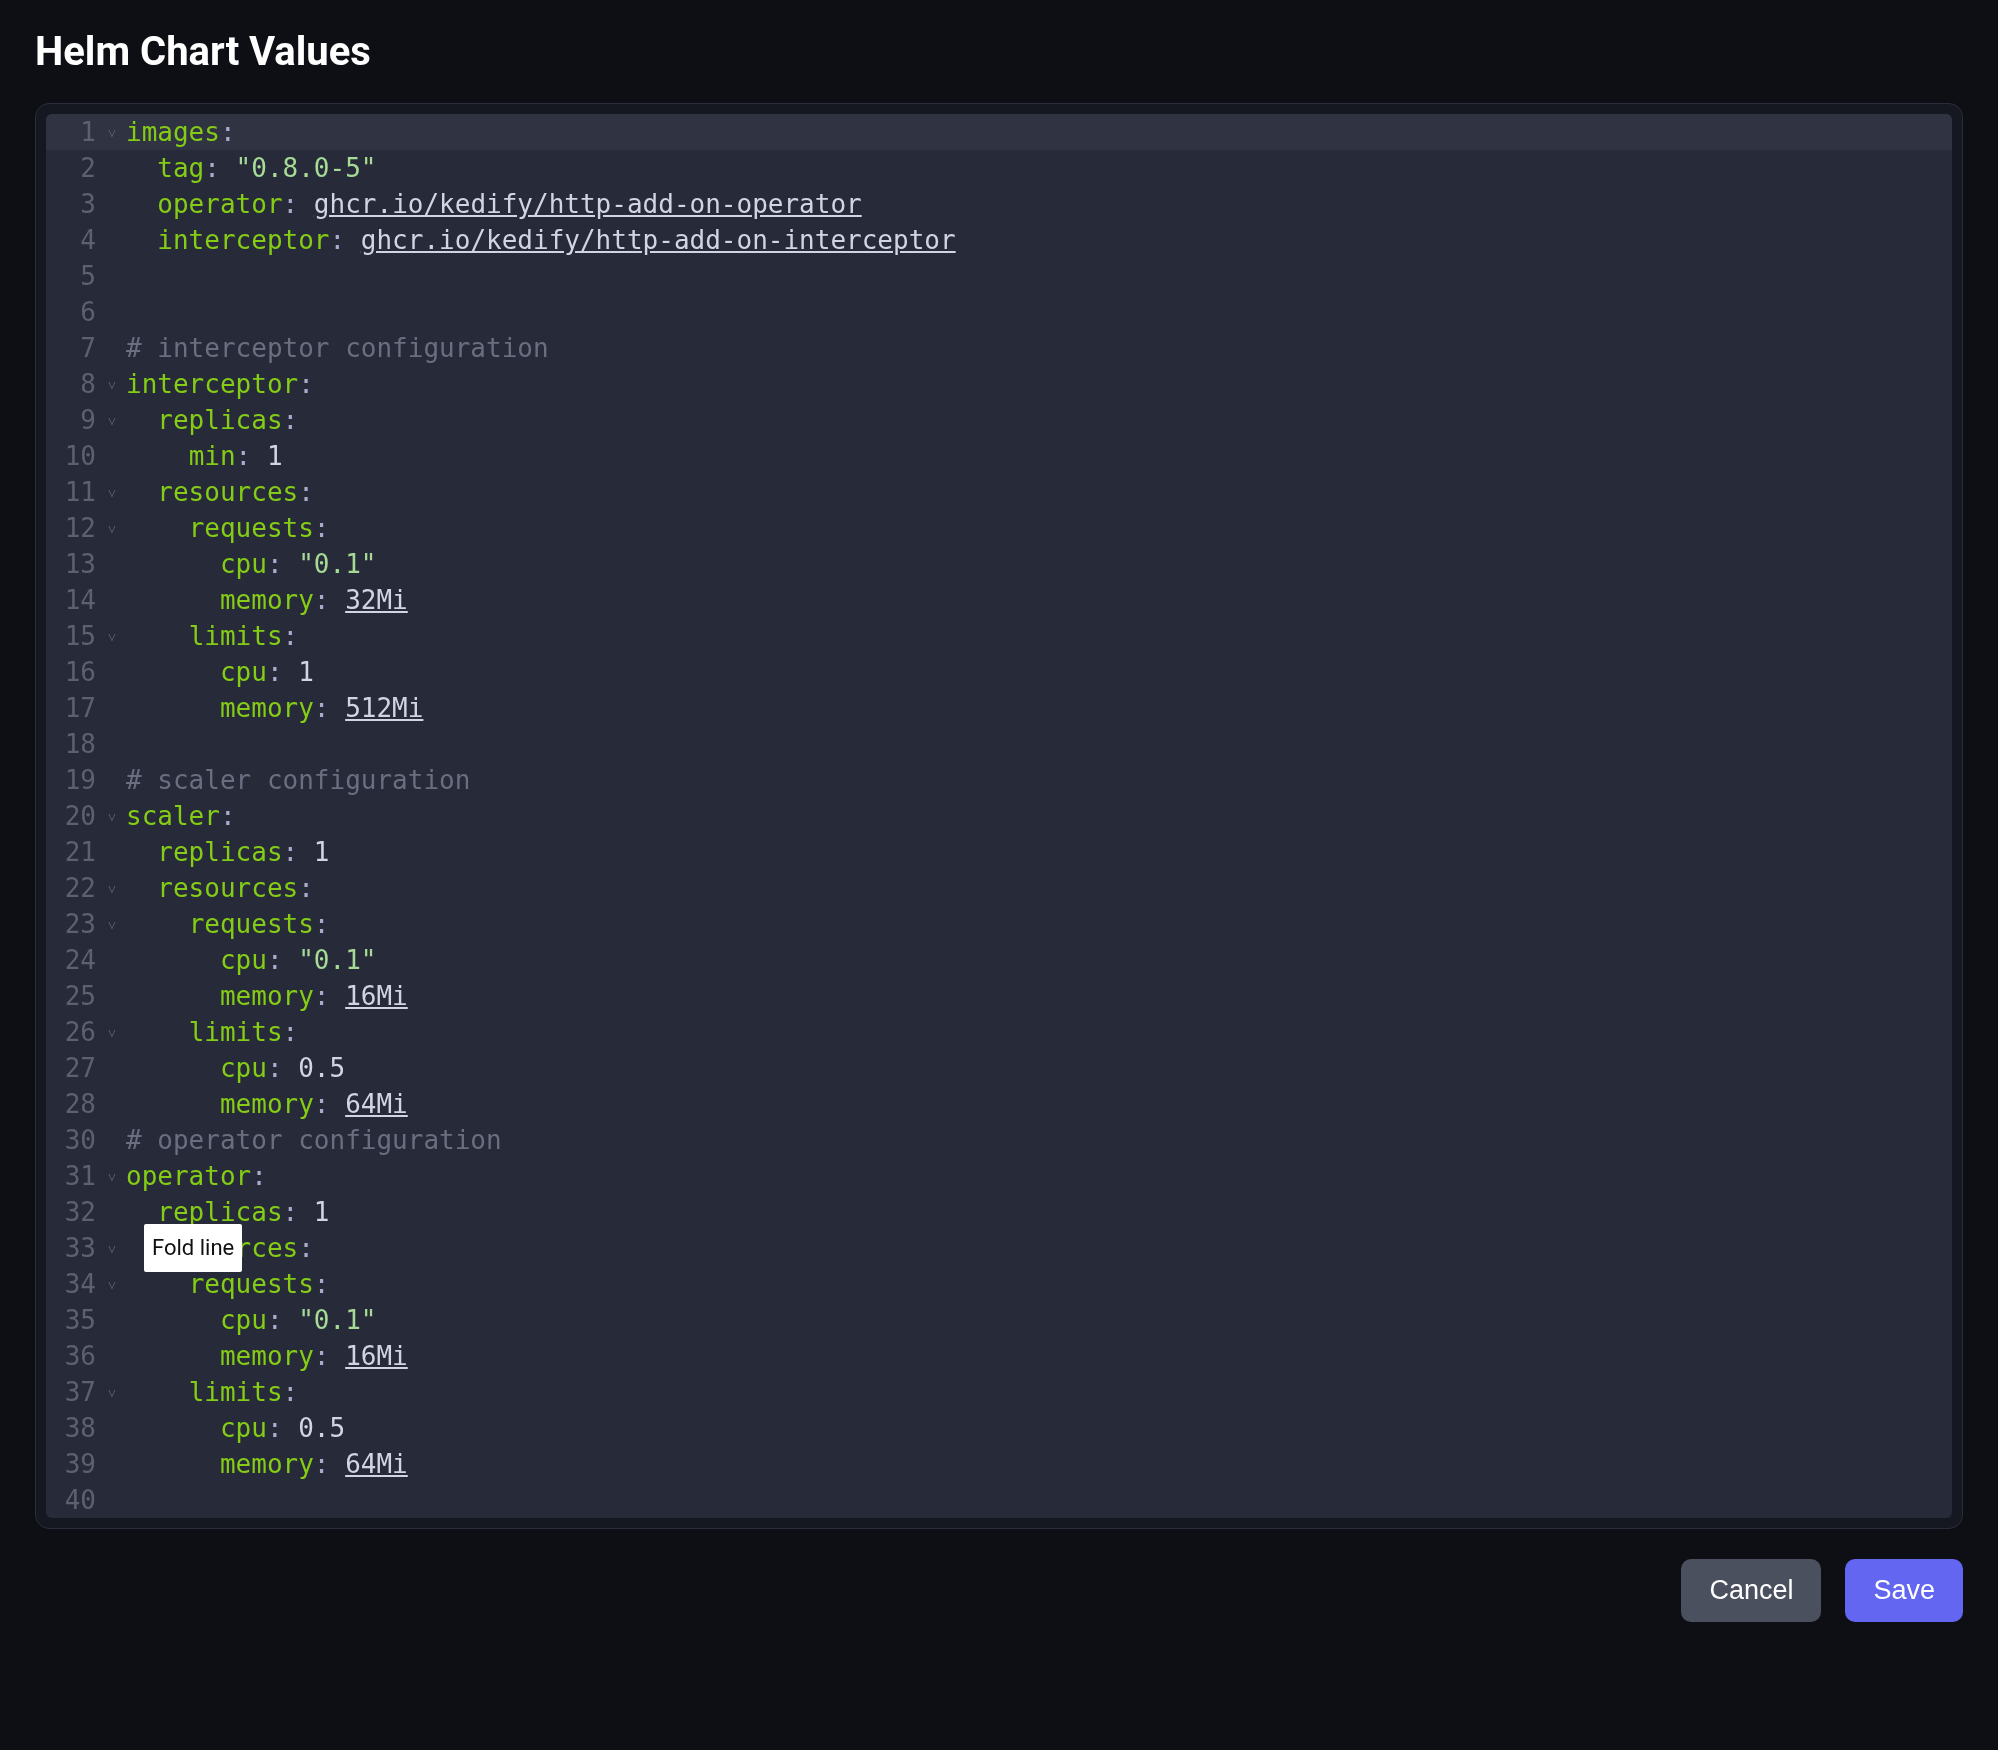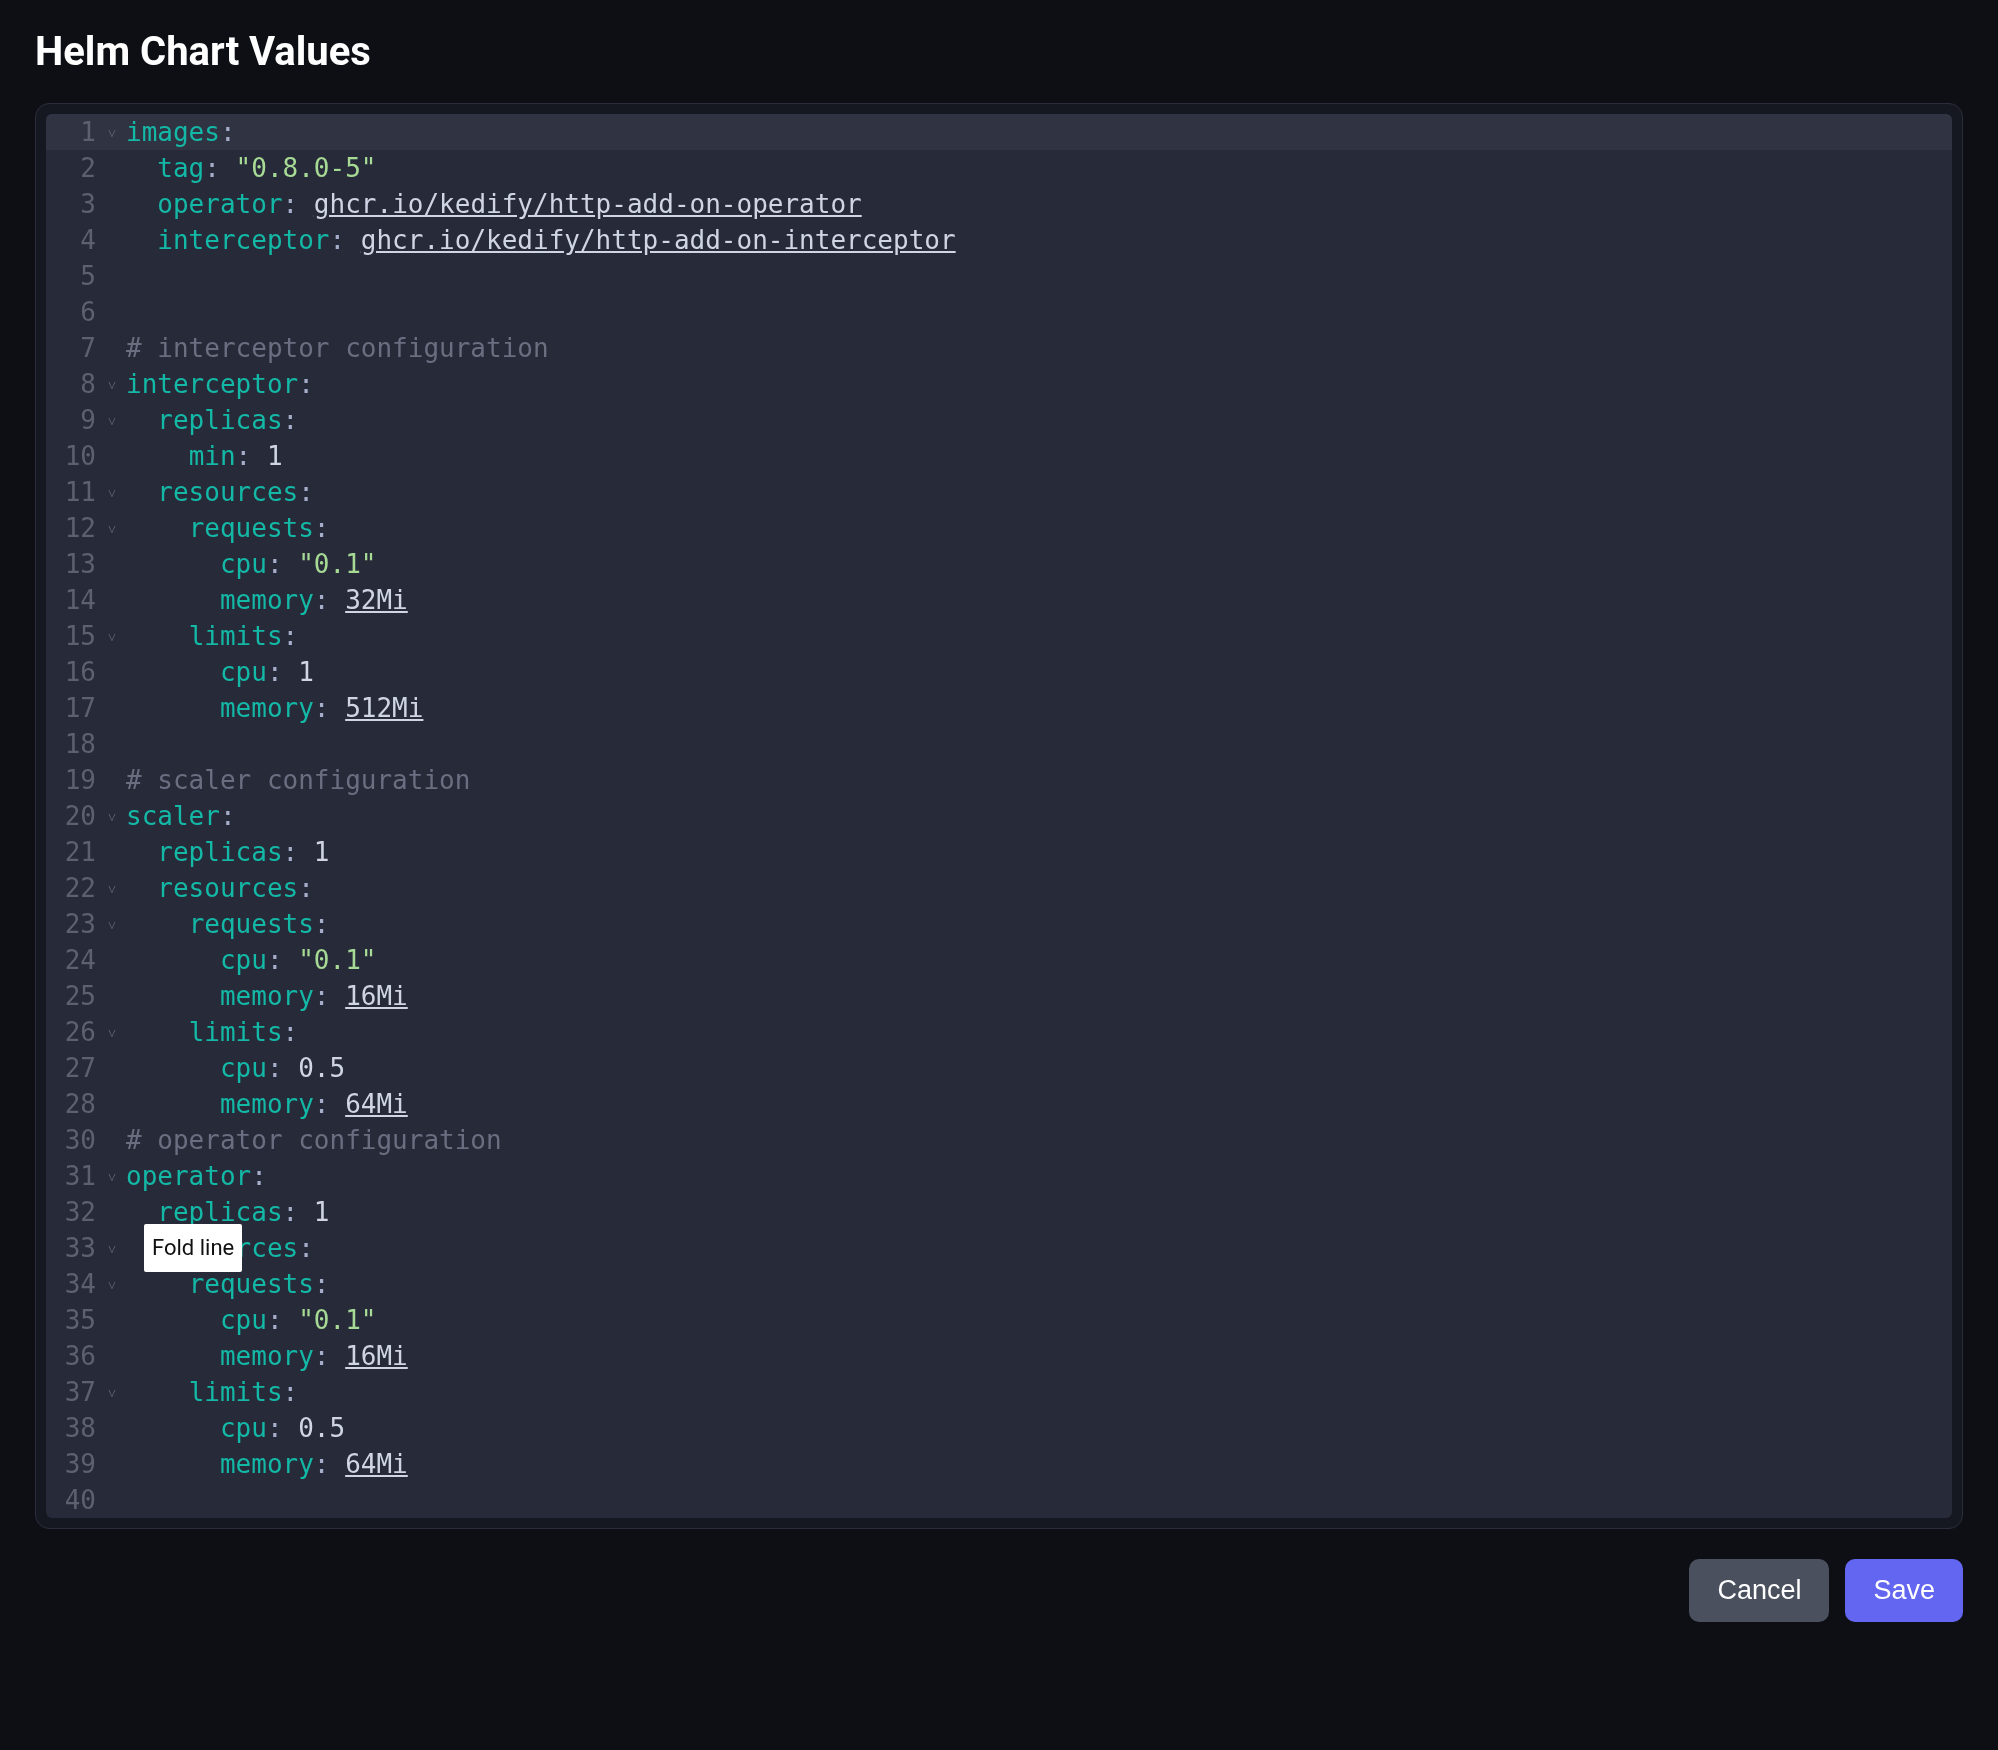--- a/index.html
+++ b/index.html
@@ -48,21 +48,21 @@
       flex-shrink: 0;
       display: flex;
       align-items: center;
       justify-content: center;
       color: #6a6e80;
       font-size: 14px;
       cursor: pointer;
     }
     .fold-v { transform: translateY(1px); }
     .content { white-space: pre; padding-left: 4px; }
-    .key   { color: #14b8a6; }
+    .key   { color: #84cc16; }
     .punct { color: #a5adcb; }
     .str   { color: #a6da95; }
     .num   { color: #d0d5e5; }
     .val   { color: #d0d5e5; text-decoration: underline; }
     .comment { color: #6a6e80; }
     .tooltip {
       position: absolute;
       left: 98px;
       background: #ffffff;
       color: #111;
@@ -81,21 +81,21 @@
       align-items: center;
     }
     .btn {
       font-size: 27px;
       padding: 16px 28px;
       border-radius: 10px;
       border: none;
       cursor: pointer;
     }
     .btn-cancel { background: #4b505f; color: #ffffff; }
-    .btn-save   { background: #6366f1; color: #ffffff; }
+    .btn-save   { background: #6366f1; color: #ffffff; margin-left: 8px; }
   </style>
 </head>
 <body>
 
 <h1 class="title">Helm Chart Values</h1>
 
 <div class="editor-panel">
   <div class="editor" id="editor">
       <div class="code-line active">
         <span class="gutter-num">1</span>

